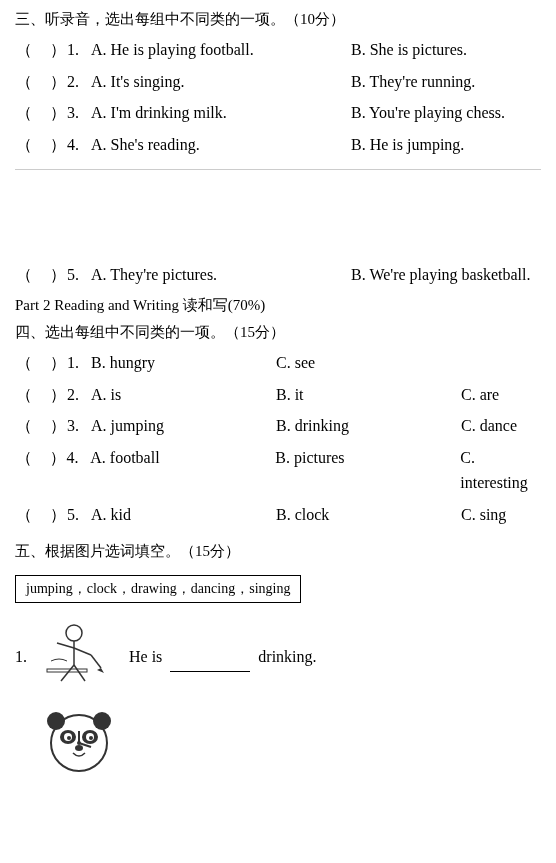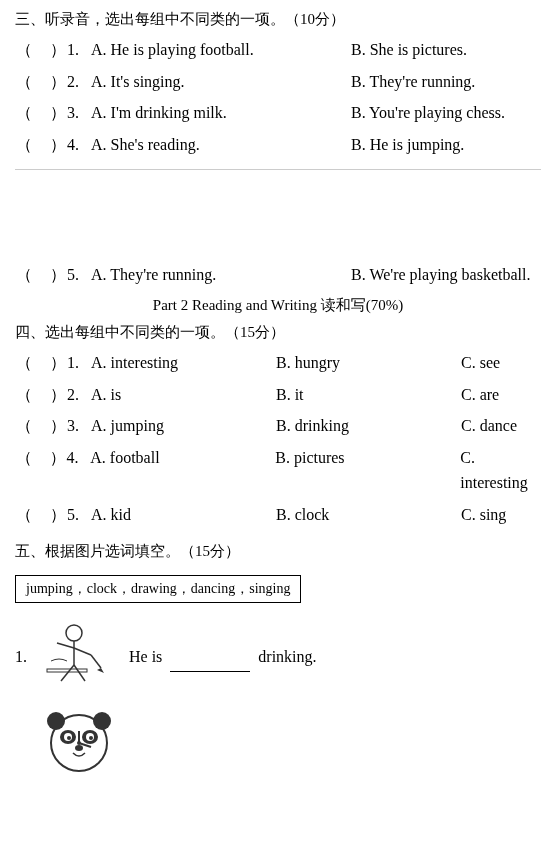--- a/index.html
+++ b/index.html
@@ -41,21 +41,20 @@
     }
     .divider {
       border: none;
       border-top: 1px solid #ccc;
       margin: 12px 0;
     }
     .spacer {
       height: 80px;
     }
     .part-title {
-      text-align: center;
       margin: 8px 0;
       font-size: 15px;
     }
     .word-box {
       border: 1px solid #000;
       display: inline-block;
       padding: 4px 10px;
       margin: 6px 0 20px 0;
       font-size: 14px;
     }
@@ -136,37 +135,36 @@
 <hr class="divider">
 
 <div class="spacer"></div>
 
 
 <div class="question-row">
   <span class="paren">（</span>
   <span>　</span>
   <span class="paren">）</span>
   <span class="q-num">5.</span>
-  <span class="option-a">A. They're running.</span>
+  <span class="option-a">A. They're pictures.</span>
   <span class="option-b">B. We're playing basketball.</span>
 </div>
 
 
 <div class="part-title">Part 2 Reading and Writing 读和写(70%)</div>
 
 
 <div class="section-title">四、选出每组中不同类的一项。（15分）</div>
 
 <div class="question-row">
   <span class="paren">（</span>
   <span>　</span>
   <span class="paren">）</span>
   <span class="q-num">1.</span>
   <span class="three-col">
-    <span class="col-a">A. interesting</span>
     <span class="col-b">B. hungry</span>
     <span class="col-c">C. see</span>
   </span>
 </div>
 
 <div class="question-row">
   <span class="paren">（</span>
   <span>　</span>
   <span class="paren">）</span>
   <span class="q-num">2.</span>

